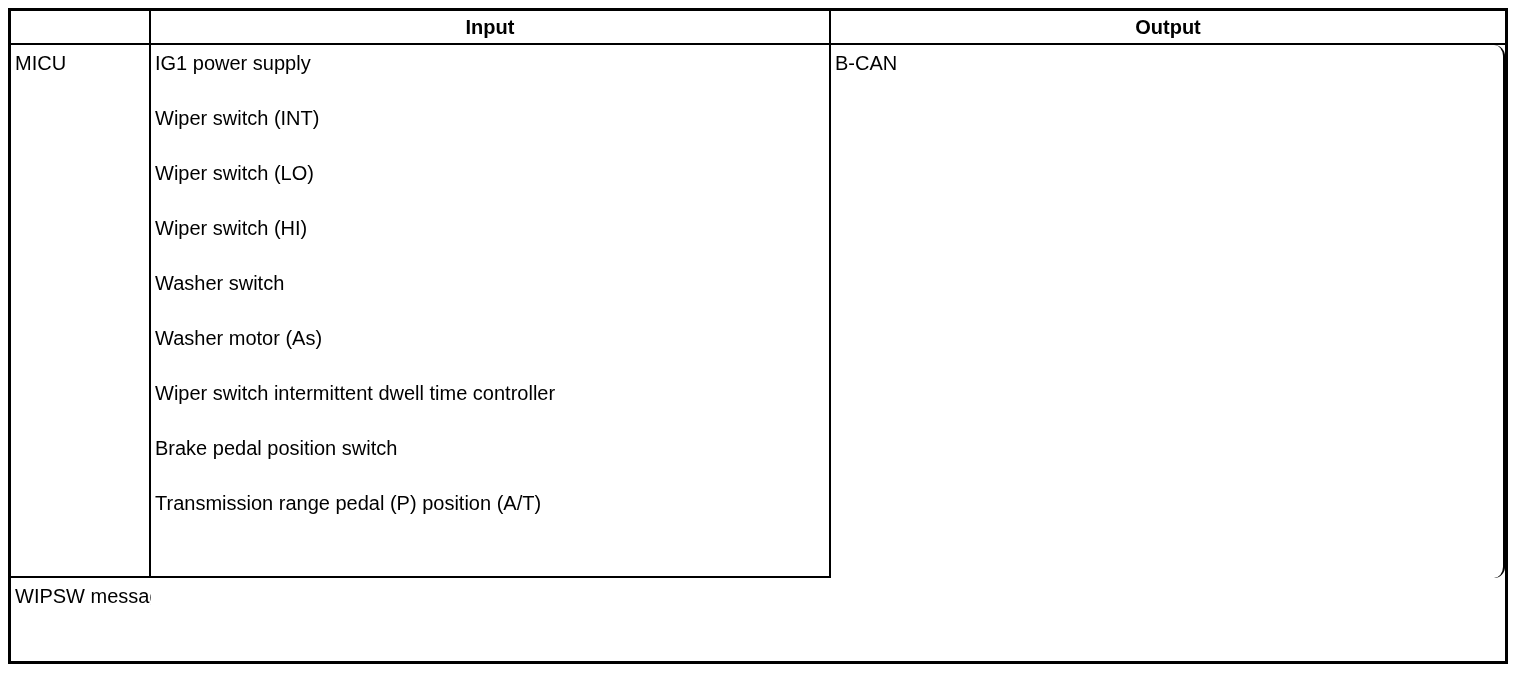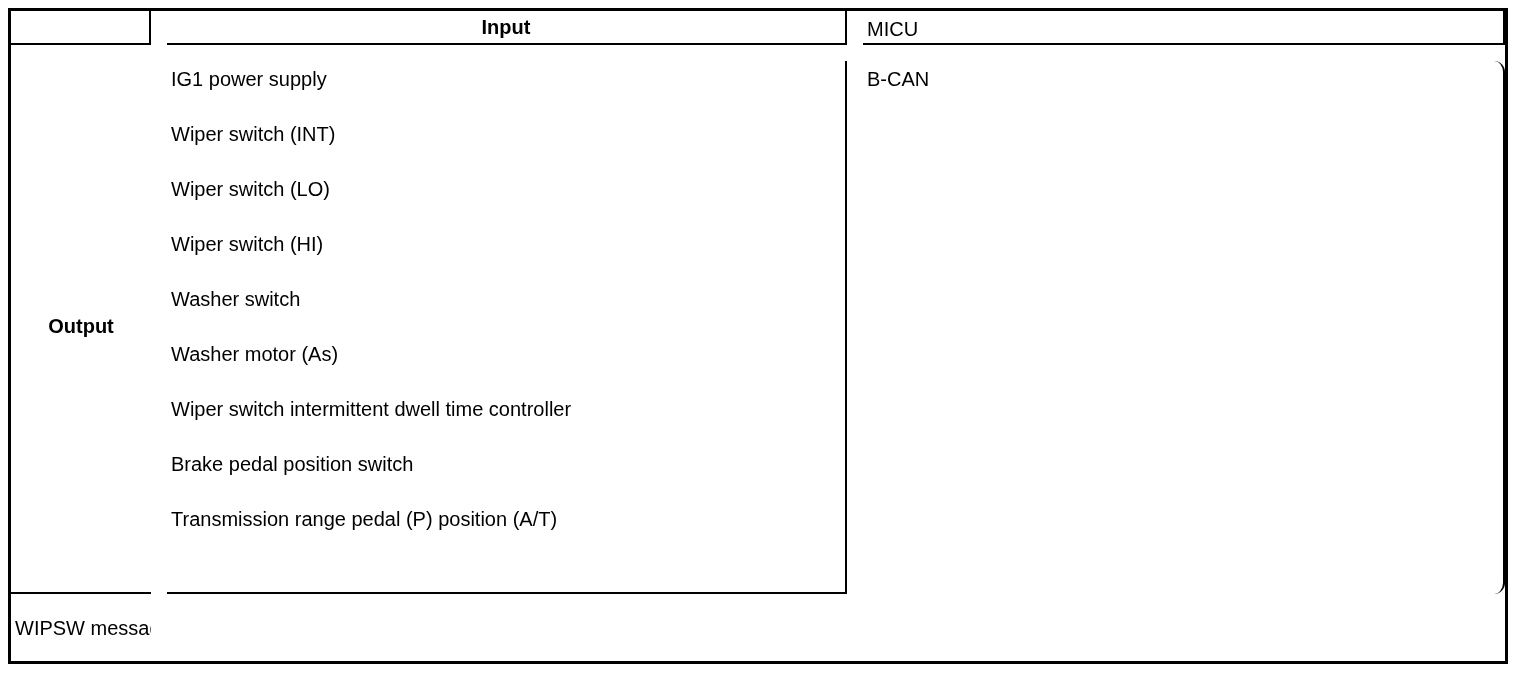--- a/index.html
+++ b/index.html
@@ -1,15 +1,15 @@
 <!DOCTYPE html>
 <html><head>
 <meta charset="utf-8">
 <style>
-  * { margin: 0; padding: 0; box-sizing: border-box; gap: 16px; }
+  * { margin: 0; padding: 0; box-sizing: border-box; }
   html, body {
     width: 1520px;
     height: 674px;
     background: #ffffff;
     font-family: "Liberation Sans", "DejaVu Sans", sans-serif;
     color: #000000;
     overflow: hidden;
   }
   .io-table {
     position: absolute;
@@ -56,26 +56,26 @@
 <body>
 
 <div class="io-table">
 
   <div class="cell head-cell">
     <span></span>
   </div>
   <div class="cell head-cell">
     <span>Input</span>
   </div>
+  <div class="cell head-cell last-col">
+    <span>Output</span>
+  </div>
+
   <div class="cell body-cell">
     <div class="row-label">MICU</div>
-  </div>
-
-  <div class="cell head-cell last-col">
-    <span>Output</span>
   </div>
   <div class="cell body-cell">
     <div class="item">IG1 power supply</div>
     <div class="item">Wiper switch (INT)</div>
     <div class="item">Wiper switch (LO)</div>
     <div class="item">Wiper switch (HI)</div>
     <div class="item">Washer switch</div>
     <div class="item">Washer motor (As)</div>
     <div class="item">Wiper switch intermittent dwell time controller</div>
     <div class="item">Brake pedal position switch</div>

